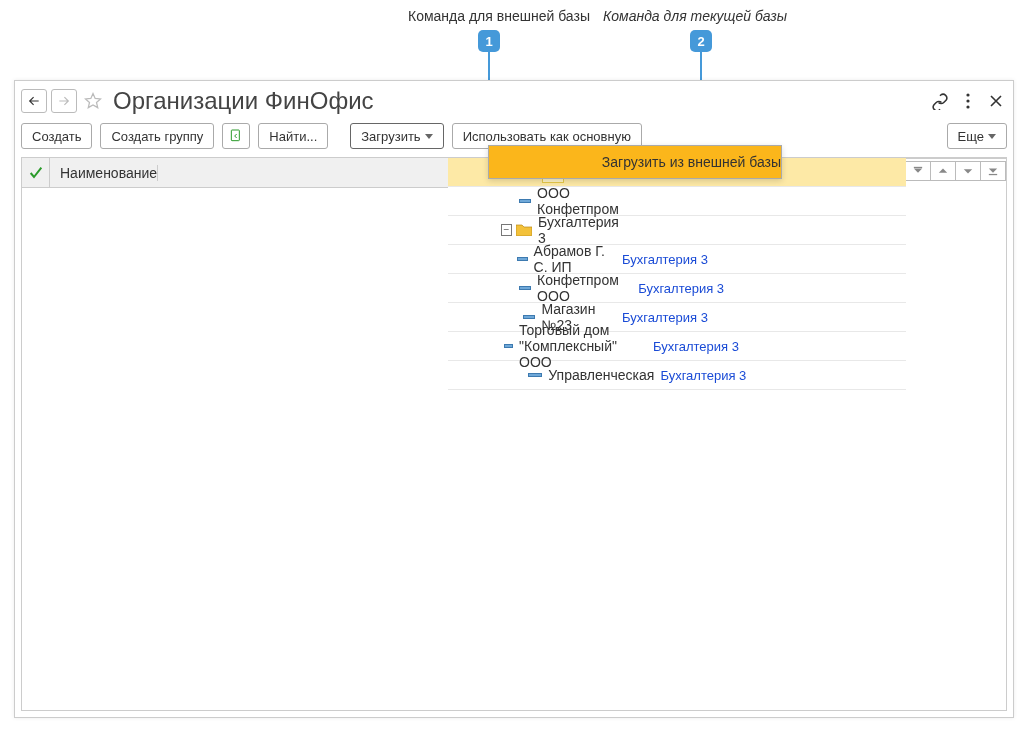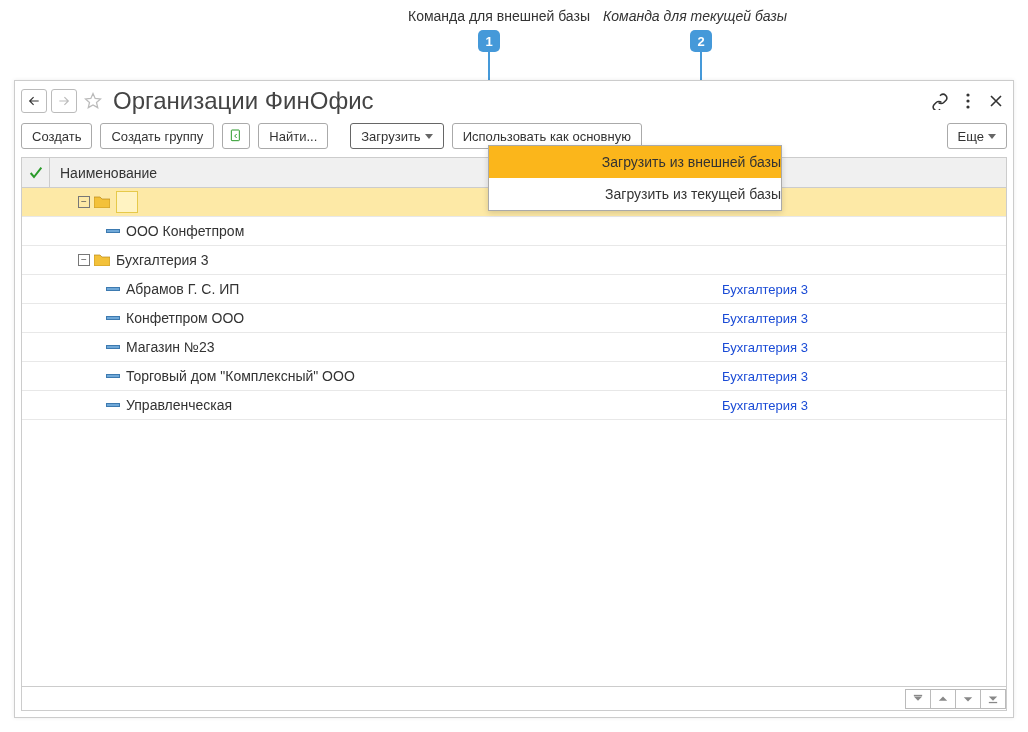--- a/index.html
+++ b/index.html
@@ -136,21 +136,21 @@
     cursor: pointer;
     text-align: right;
   }
   .dropdown-item.highlight { background: #fbb61b; }
   
   .table-area {
     flex: 1;
     border: 1px solid #ccc;
     margin: 0 6px 6px 6px;
     display: flex;
-    flex-direction: column;
+    flex-direction: row;
     overflow: hidden;
   }
   .thead {
     display: flex;
     background: #f0f0f0;
     border-bottom: 1px solid #ccc;
     height: 30px;
     align-items: center;
   }
   .th-check {
@@ -314,21 +314,20 @@
         </div>
       <div class="toolbar-spacer"></div>
       <div class="btn">
         <span>Еще</span>
         <span class="caret"></span>
       </div>
     </div>
 
     <div class="dropdown">
       <div class="dropdown-item highlight">Загрузить из внешней базы</div>
-      <div class="dropdown-item">Загрузить из текущей базы</div>
     </div>
 
     <div class="table-area">
       <div class="thead">
         <div class="th-check">
           <svg width="16" height="16" viewBox="0 0 24 24">
               <path d="M4 12l5 6L20 4" fill="none" stroke="#2a9b2a" stroke-width="3"></path>
             </svg>
         </div>
         <div class="th-name">Наименование</div>

